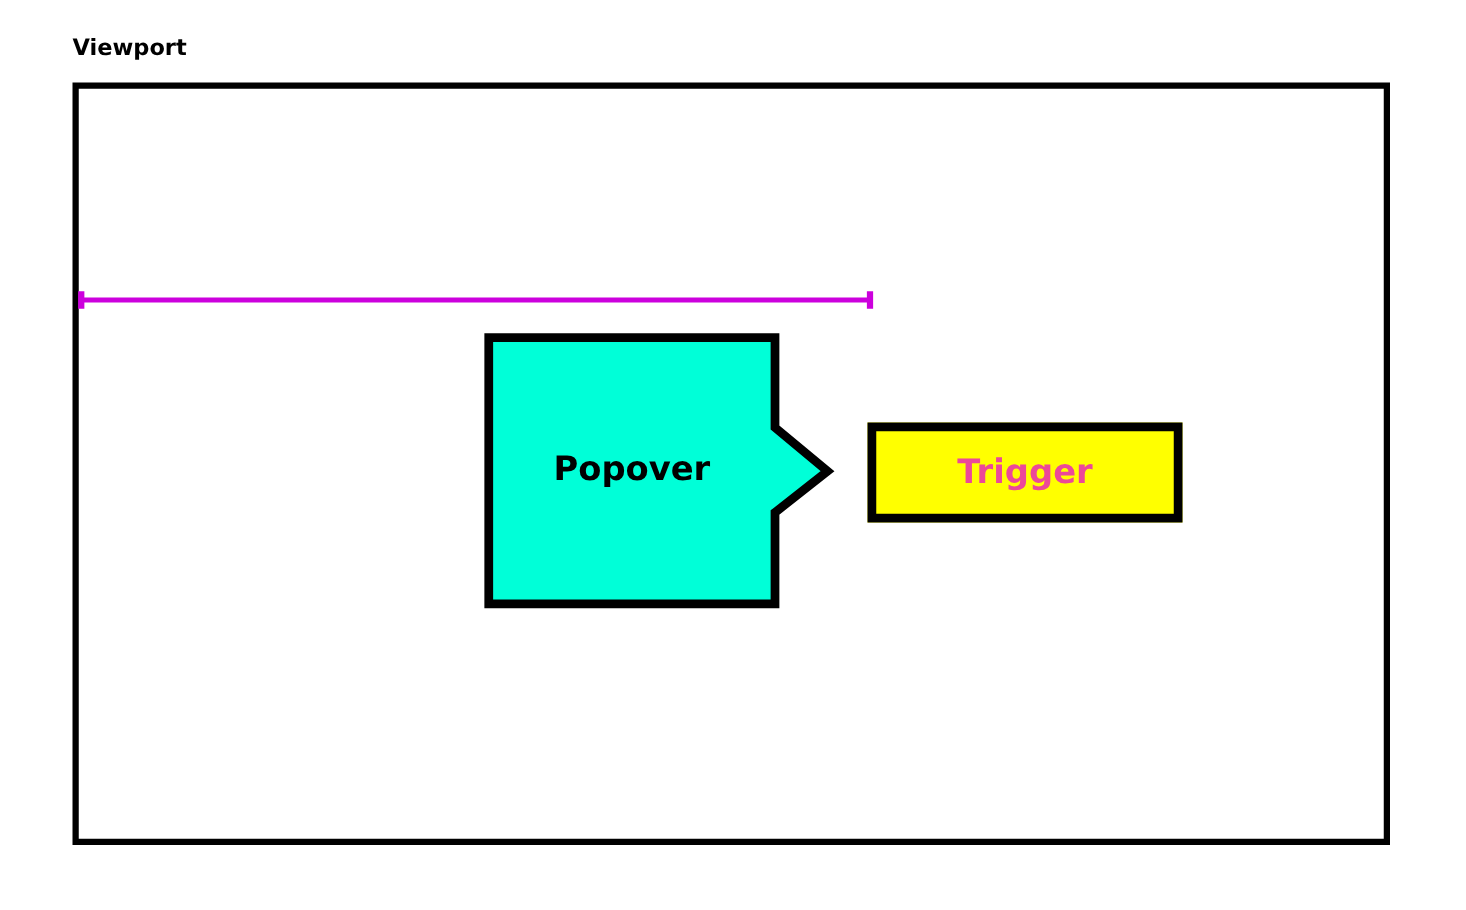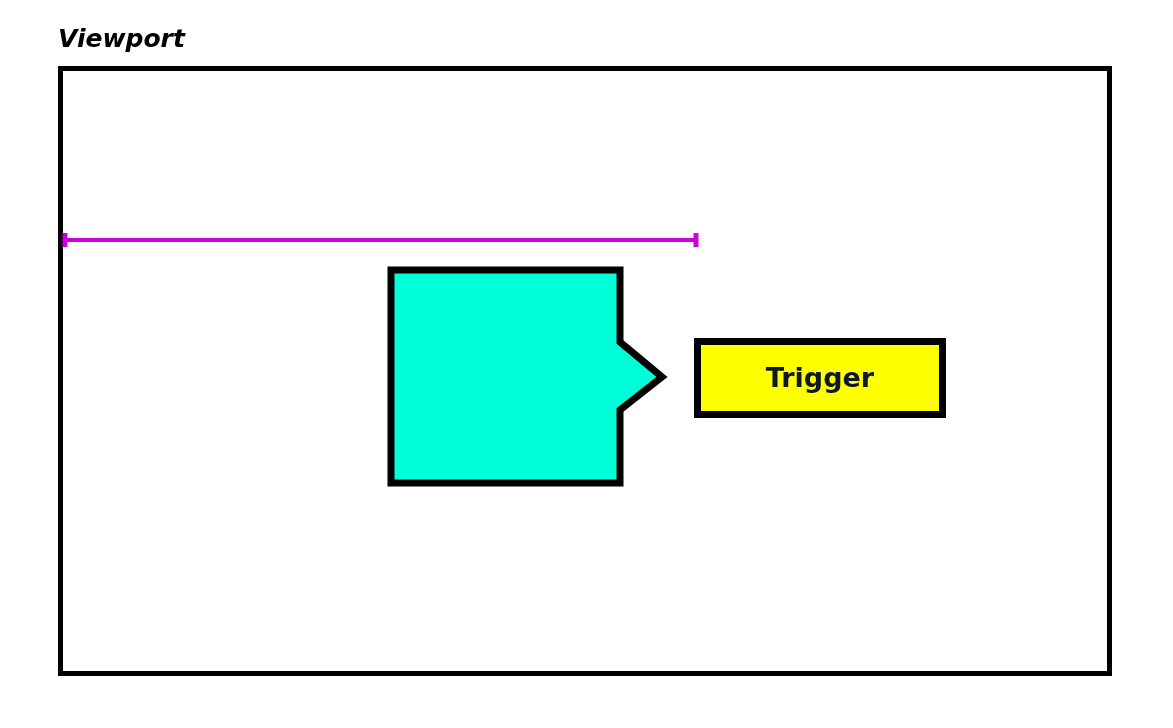--- a/index.html
+++ b/index.html
@@ -20,27 +20,26 @@
     left: 0; top: 0;
     width: 1173px;
     height: 728px;
   }
 
   
   .page-title {
     position: absolute;
     left: 58px;
     top: 24px;
-    font-size: 25px;
+    font-size: 18px;
     font-weight: bold;
     color: #000000;
     letter-spacing: 0px;
     line-height: 30px;
     white-space: nowrap;
-    font-style: italic;
   }
 
   
   .viewport-frame {
     position: absolute;
     left: 58px;
     top: 66px;
     width: 1054px;
     height: 610px;
     box-sizing: border-box;
@@ -103,21 +102,21 @@
     background: #FFFF00;
   }
   .trigger-label {
     position: absolute;
     left: 694px;
     top: 362px;
     width: 252px;
     text-align: center;
     font-size: 27px;
     font-weight: bold;
-    color: #0f172a;
+    color: #ec4899;
     white-space: nowrap;
   }
 </style>
 </head>
 <body>
 
 <div id="stage">
 
   <div class="page-title">Viewport</div>
 
@@ -129,17 +128,18 @@
     <line x1="9" y1="15" x2="641" y2="15" stroke="#CC00DD" stroke-width="4"></line>
 
     <line x1="10" y1="8" x2="10" y2="22" stroke="#CC00DD" stroke-width="5"></line>
 
     <line x1="641" y1="8" x2="641" y2="22" stroke="#CC00DD" stroke-width="5"></line>
   </svg>
 
   <svg class="popover-svg" viewBox="0 0 285 228" width="285" height="228">
     <polygon points="6,7 235,7 235,79 277,114 235,147 235,220 6,220" fill="#00FFD8" stroke="#000000" stroke-width="7" stroke-linejoin="miter"></polygon>
   </svg>
+  <div class="popover-label">Popover</div>
 
   <div class="trigger-box"></div>
   <div class="trigger-label">Trigger</div>
 
 </div>
 
 </body></html>

